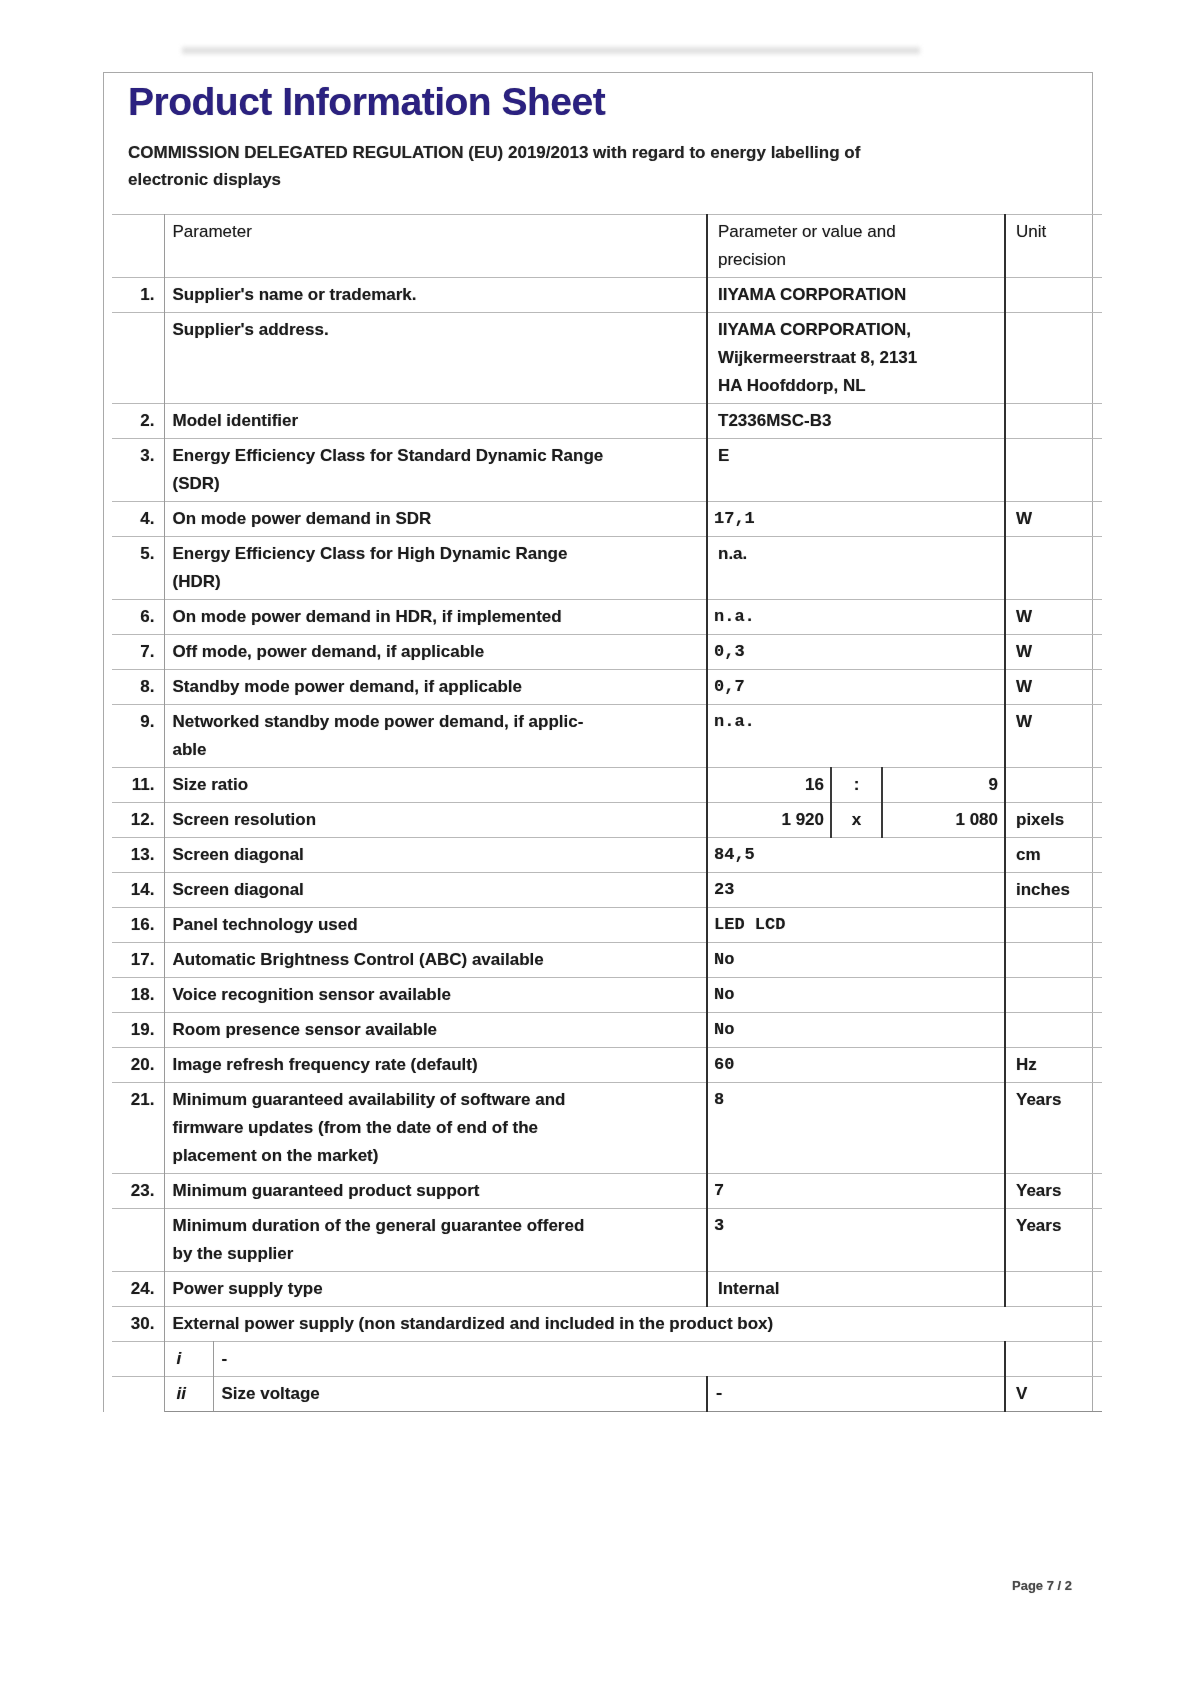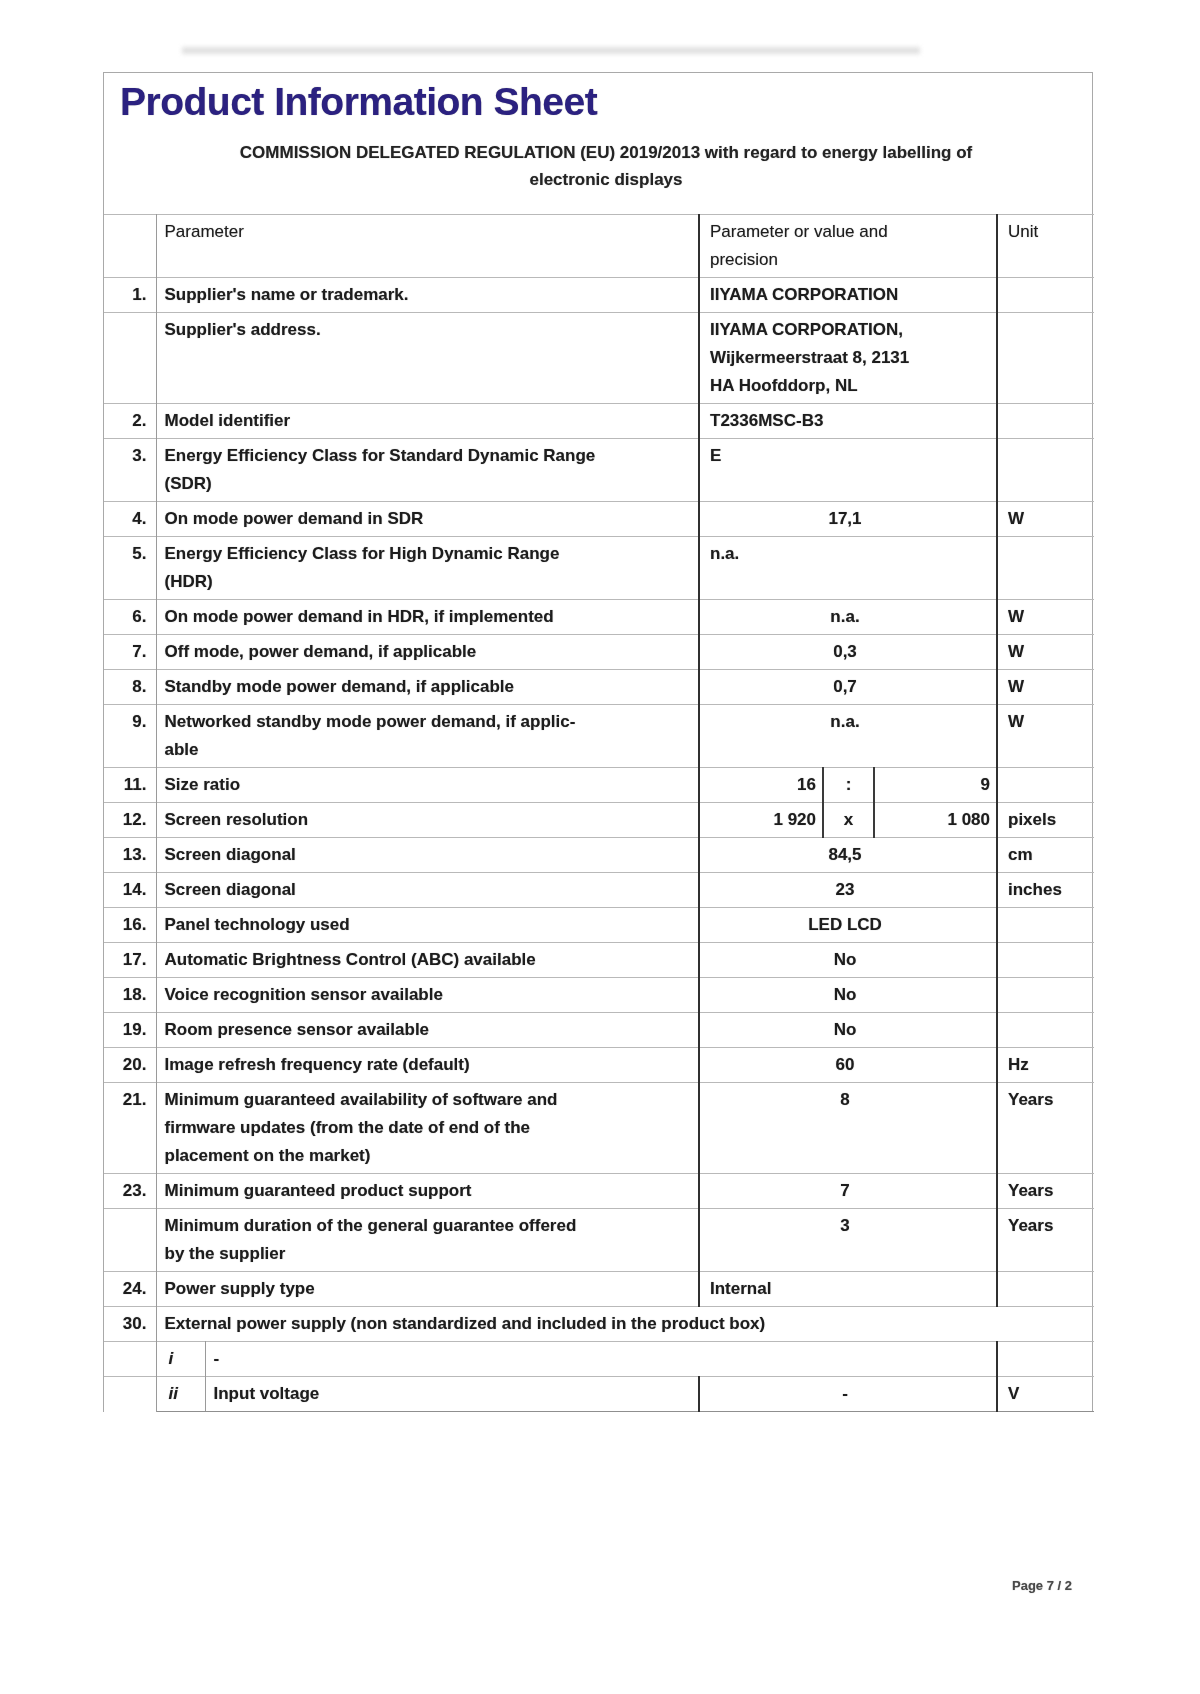--- a/index.html
+++ b/index.html
@@ -9,44 +9,45 @@
     overflow:hidden;
   }
   .scan-streak{
     position:absolute;left:182px;top:47px;width:738px;height:7px;
     background:#d7d7d7;filter:blur(2px);opacity:.75;
   }
   .page-box{
     position:absolute;left:103px;top:72px;width:990px;box-sizing:border-box;
     border:1px solid #a9a9a9;border-bottom:none;
     text-shadow:0 0 1px rgba(35,35,35,.45);
+    padding-left:8px;
   }
   .doc-title{
     margin:6px 0 0 16px;font-size:39px;line-height:46px;font-weight:700;
     letter-spacing:-.5px;color:#2b2180;
   }
   .doc-subtitle{
     margin:14px 0 0 16px;font-size:17px;line-height:27px;font-weight:700;
-    color:#242424;white-space:pre-line;text-align:center;
+    color:#242424;white-space:pre-line;
   }
   table.spec{
     width:100%;border-collapse:collapse;table-layout:fixed;
     margin-top:21px;border-top:1px solid #8f8f8f;
     font-size:17px;line-height:28px;font-weight:700;color:#1d1d1d;
   }
   td{vertical-align:top;padding:3px 6px;border-top:1px solid #b9b9b9;
      overflow:hidden;}
   td.cell-num{border-right:1px solid #9a9a9a;text-align:right;padding-right:9px;}
   td.cell-roman{border-right:1px solid #9a9a9a;font-style:italic;padding-left:12px;}
   td.cell-param{padding-left:8px;white-space:pre-line;}
   td.cell-param-span{padding-left:8px;}
   td.cell-value{white-space:pre-line;}
   td.v-dark{border-left:2px solid #303030;}
   td.val-left{text-align:left;padding-left:10px;}
-  td.val-right{text-align:center;padding-right:12px;}
+  td.val-right{text-align:left;padding-right:12px;font-family:Liberation Mono, monospace;}
   td.cell-split{text-align:right;}
   td.cell-split-mid{border-left:2px solid #3a3a3a;border-right:2px solid #3a3a3a;text-align:center;}
   td.cell-unit{border-left:2px solid #303030;padding-left:10px;}
   thead td{font-weight:400;}
   thead td.cell-value-h{white-space:pre-line;padding-left:10px;}
   tr.row-last td{border-bottom:1px solid #8f8f8f;}
   tr.row-last td.cell-num{border-bottom:none;}
   .page-num{
     position:absolute;right:128px;top:1578px;font-size:13px;font-weight:700;
     color:#4a4a4a;text-shadow:0 0 1px rgba(60,60,60,.5);
@@ -238,21 +239,21 @@
         </tr>
         <tr>
           <td class="cell-num"></td>
           <td class="cell-roman">i</td>
           <td class="cell-param" colspan="4">-</td>
           <td class="cell-unit"></td>
         </tr>
         <tr class="row-last">
           <td class="cell-num"></td>
           <td class="cell-roman">ii</td>
-          <td class="cell-param">Input voltage</td>
+          <td class="cell-param">Size voltage</td>
           <td class="cell-value v-dark val-right" colspan="3">-</td>
           <td class="cell-unit">V</td>
         </tr>
       </tbody>
   </table>
 </div>
 
 <div class="page-num">Page 7 / 2</div>
 
 </body></html>

